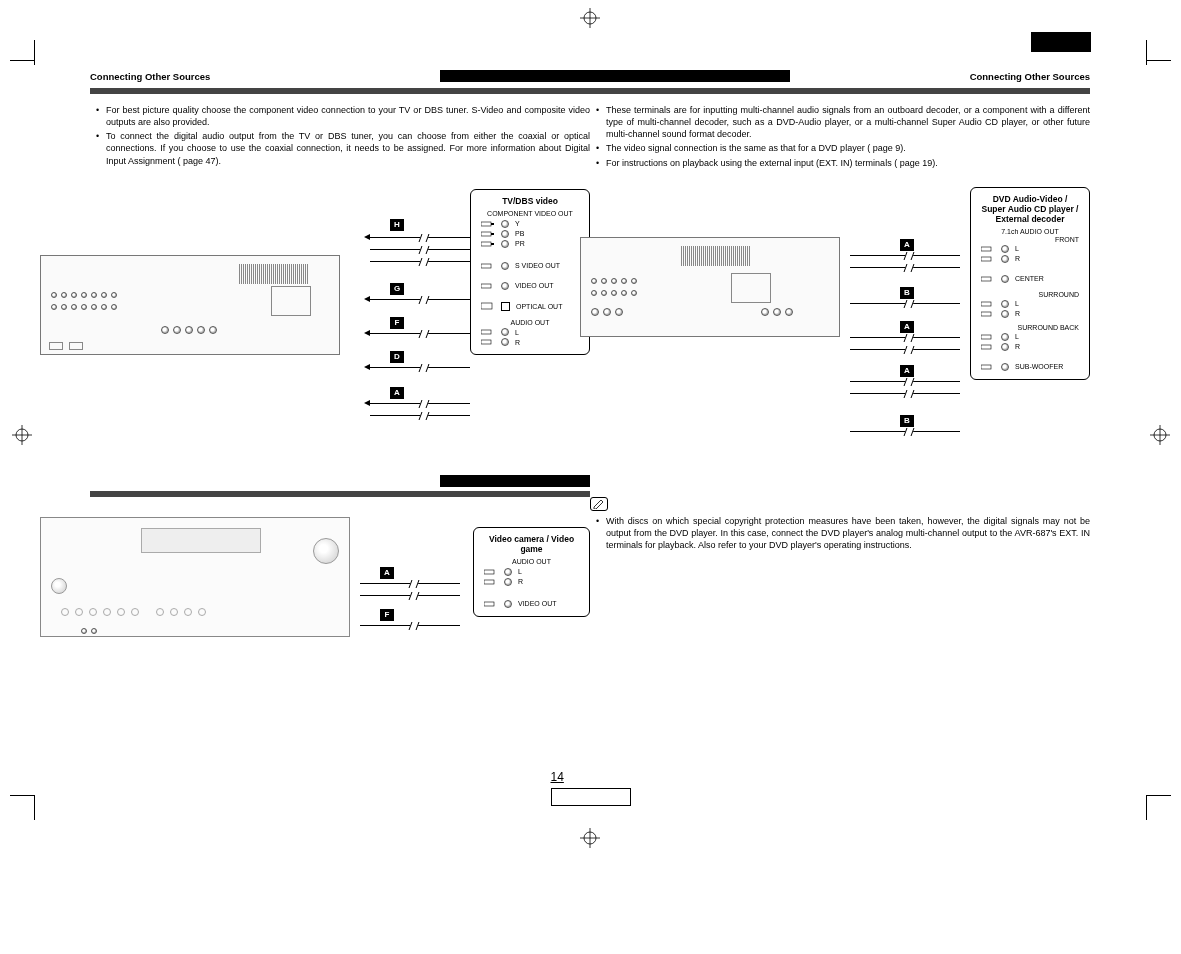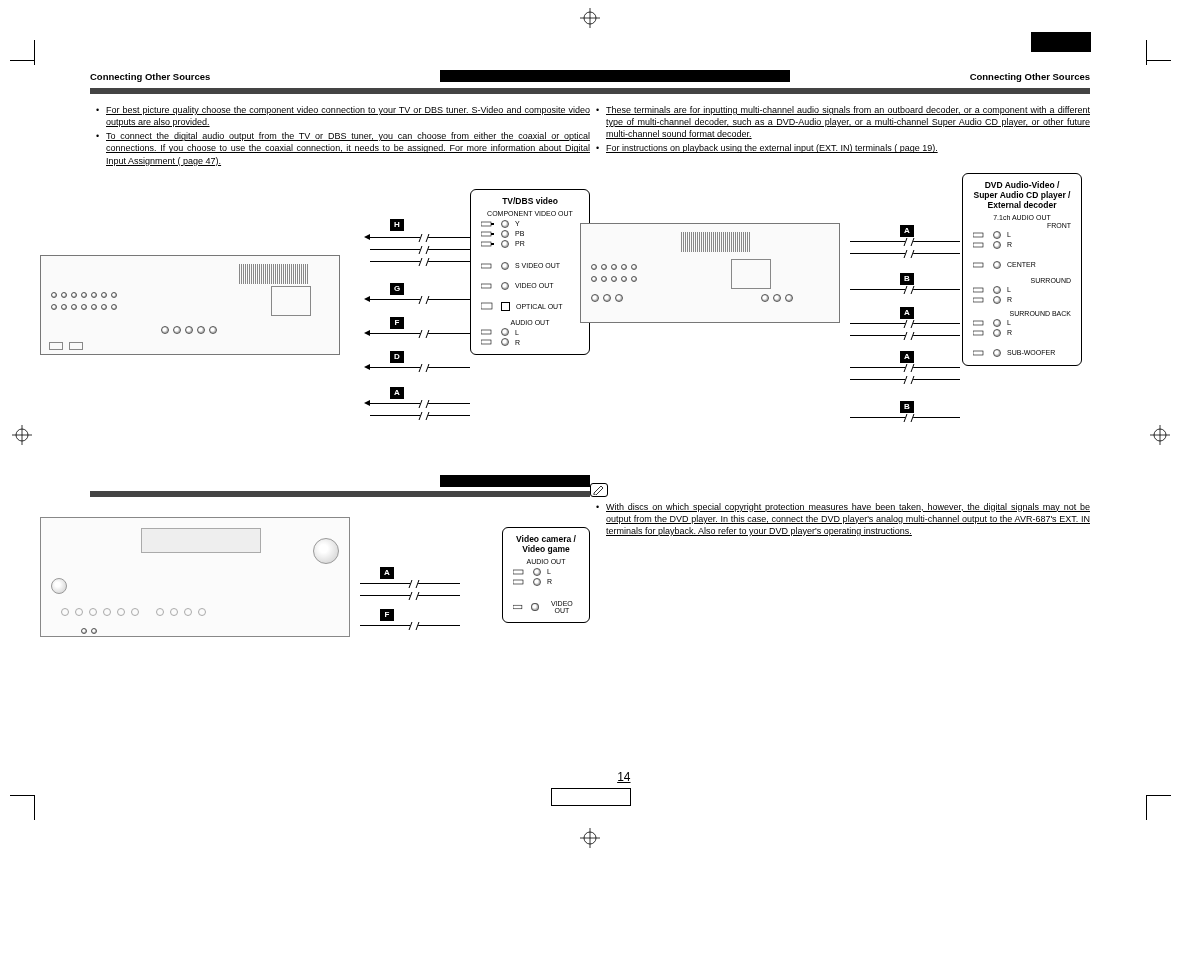--- a/index.html
+++ b/index.html
@@ -28,21 +28,21 @@
   .col { flex: 1; }
   .section-header {
     display: flex; justify-content: space-between; align-items: flex-end;
     margin-bottom: 6px;
   }
   .section-title { font-weight: bold; font-size: 9.5px; }
   .black-bar { background: #000; height: 12px; }
   .black-bar.left { width: 150px; }
   .hr-thick { height: 6px; background: #444; margin-bottom: 10px; }
 
-  ul.body-list { list-style: none; padding-left: 8px; text-decoration: underline; }
+  ul.body-list { list-style: none; padding-left: 8px; }
   ul.body-list > li { position: relative; padding-left: 8px; line-height: 1.35; text-align: justify; margin-bottom: 2px; }
   ul.body-list > li::before { content: "•"; position: absolute; left: -2px; top: 0; }
 
   .diagram-area {
     margin-top: 28px;
     height: 260px;
     position: relative;
     border: 0;
   }
   .receiver {
@@ -331,21 +331,21 @@
             </div>
         </div>
 
         <div class="callout" style="left:290px; top:60px;">A</div>
         <div class="callout" style="left:290px; top:102px;">F</div>
 
         <div class="conn" style="left:270px; top:76px; width:100px;"></div>
         <div class="conn" style="left:270px; top:88px; width:100px;"></div>
         <div class="conn" style="left:270px; top:118px; width:100px;"></div>
 
-        <div class="source-box" style="right:0; top:20px; width:88px;">
+        <div class="source-box" style="right:0; top:20px; width:117px;">
           <div class="source-title" style="white-space:normal;">Video camera / Video game</div>
           <div class="out-label">AUDIO OUT</div>
           <div class="terminal-row">
               <span class="plug"><svg viewBox="0 0 14 8">
                   <rect x="0" y="2" width="10" height="4" fill="none" stroke="#000" stroke-width="0.6"></rect>
                 </svg></span>
               <span class="jack"></span>
               <span class="tiny-label">L</span>
             </div>
           <div class="terminal-row">
@@ -370,20 +370,21 @@
 
     <div class="col">
       <div class="section-header">
         <div class="black-bar left" style="width:200px;"></div>
         <span class="section-title">Connecting Other Sources</span>
       </div>
       <div class="hr-thick"></div>
 
       <ul class="body-list">
         <li>These terminals are for inputting multi-channel audio signals from an outboard decoder, or a component with a different type of multi-channel decoder, such as a DVD-Audio player, or a multi-channel Super Audio CD player, or other future multi-channel sound format decoder.</li>
+        <li>The video signal connection is the same as that for a DVD player (        page 9).</li>
         <li>For instructions on playback using the external input (EXT. IN) terminals (        page 19).</li>
       </ul>
 
       <div class="diagram-area" style="height:280px;">
         <div class="receiver" style="left:-10px; top:40px; width:260px;">
           <div class="grill" style="left:100px; right:auto;"></div>
           <div class="jack-row" style="left:10px; top:40px;">
             <div class="jack sm"></div>
               <div class="jack sm"></div>
               <div class="jack sm"></div>
@@ -418,21 +419,21 @@
 
         <div class="conn" style="left:260px; top:58px; width:110px;"></div>
         <div class="conn" style="left:260px; top:70px; width:110px;"></div>
         <div class="conn" style="left:260px; top:106px; width:110px;"></div>
         <div class="conn" style="left:260px; top:140px; width:110px;"></div>
         <div class="conn" style="left:260px; top:152px; width:110px;"></div>
         <div class="conn" style="left:260px; top:184px; width:110px;"></div>
         <div class="conn" style="left:260px; top:196px; width:110px;"></div>
         <div class="conn" style="left:260px; top:234px; width:110px;"></div>
 
-        <div class="source-box" style="right:8px; top:-10px; width:120px;">
+        <div class="source-box" style="right:0; top:-10px; width:120px;">
           <div class="source-title" style="white-space:normal;">DVD Audio-Video / Super Audio CD player / External decoder</div>
           <div class="out-label">7.1ch AUDIO OUT</div>
           <div class="tiny-label" style="text-align:right;">FRONT</div>
           <div class="terminal-row">
               <span class="plug"><svg viewBox="0 0 14 8">
                   <rect x="0" y="2" width="10" height="4" fill="none" stroke="#000" stroke-width="0.6"></rect>
                 </svg></span>
               <span class="jack"></span>
               <span class="tiny-label">L</span>
             </div>
@@ -504,16 +505,16 @@
           <li>With discs on which special copyright protection measures have been taken, however, the digital signals may not be output from the DVD player. In this case, connect the DVD player's analog multi-channel output to the AVR-687's EXT. IN terminals for playback. Also refer to your DVD player's operating instructions.</li>
         </ul>
       </div>
 
     </div>
 
   </div>
 
 </div>
 
-<div style="position:absolute; left:50%; transform:translateX(-50%); top:770px; text-align:right;text-decoration:underline;">
+<div style="position:absolute; left:50%; transform:translateX(-50%); top:770px; text-align:left;text-decoration:underline;">
   <div class="pagenum">14</div>
   <div class="pagebox" style="margin-top:4px;"></div>
 </div>
 
 </body></html>

